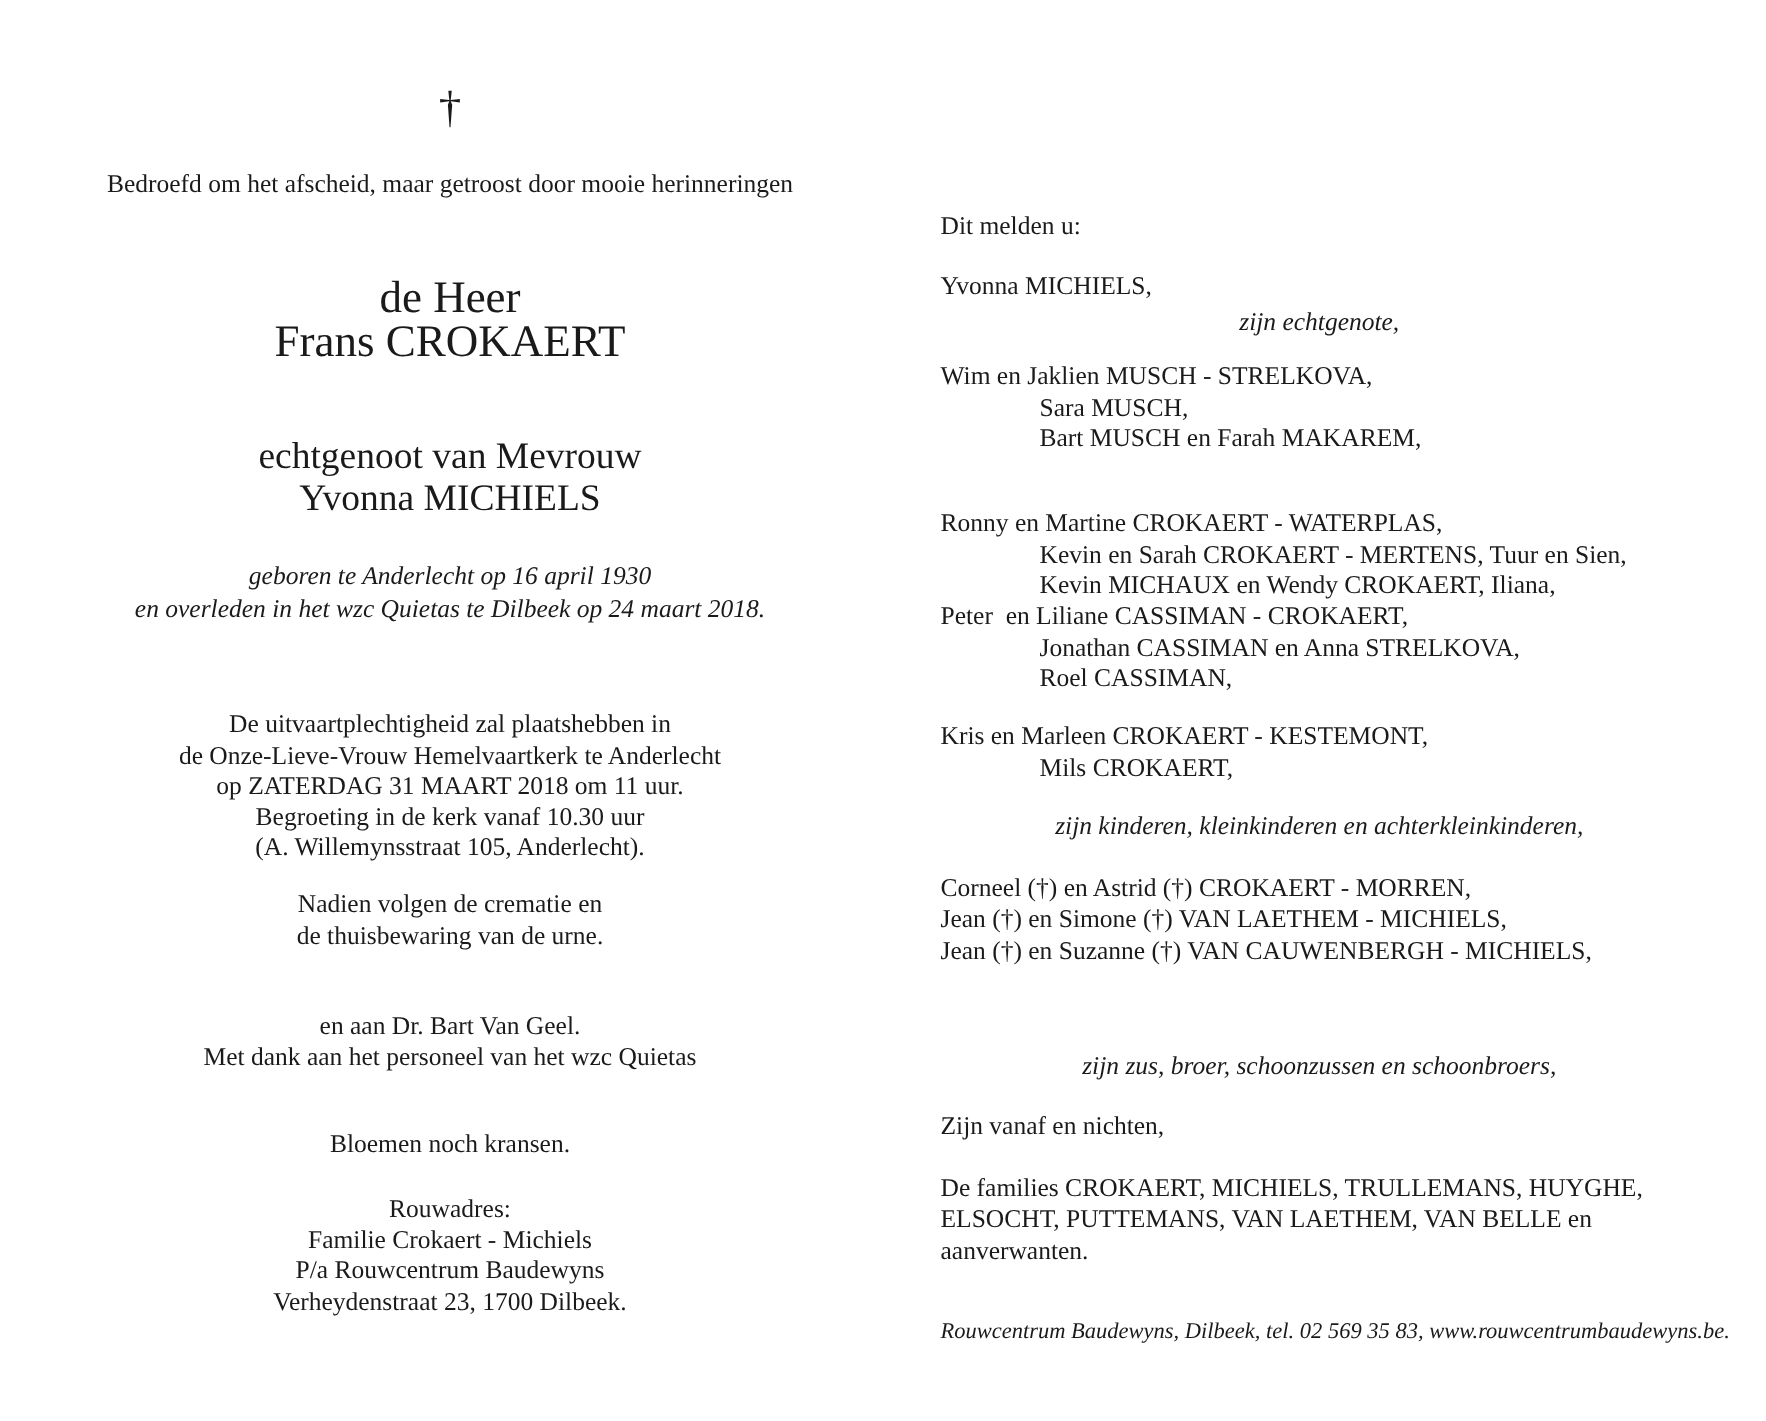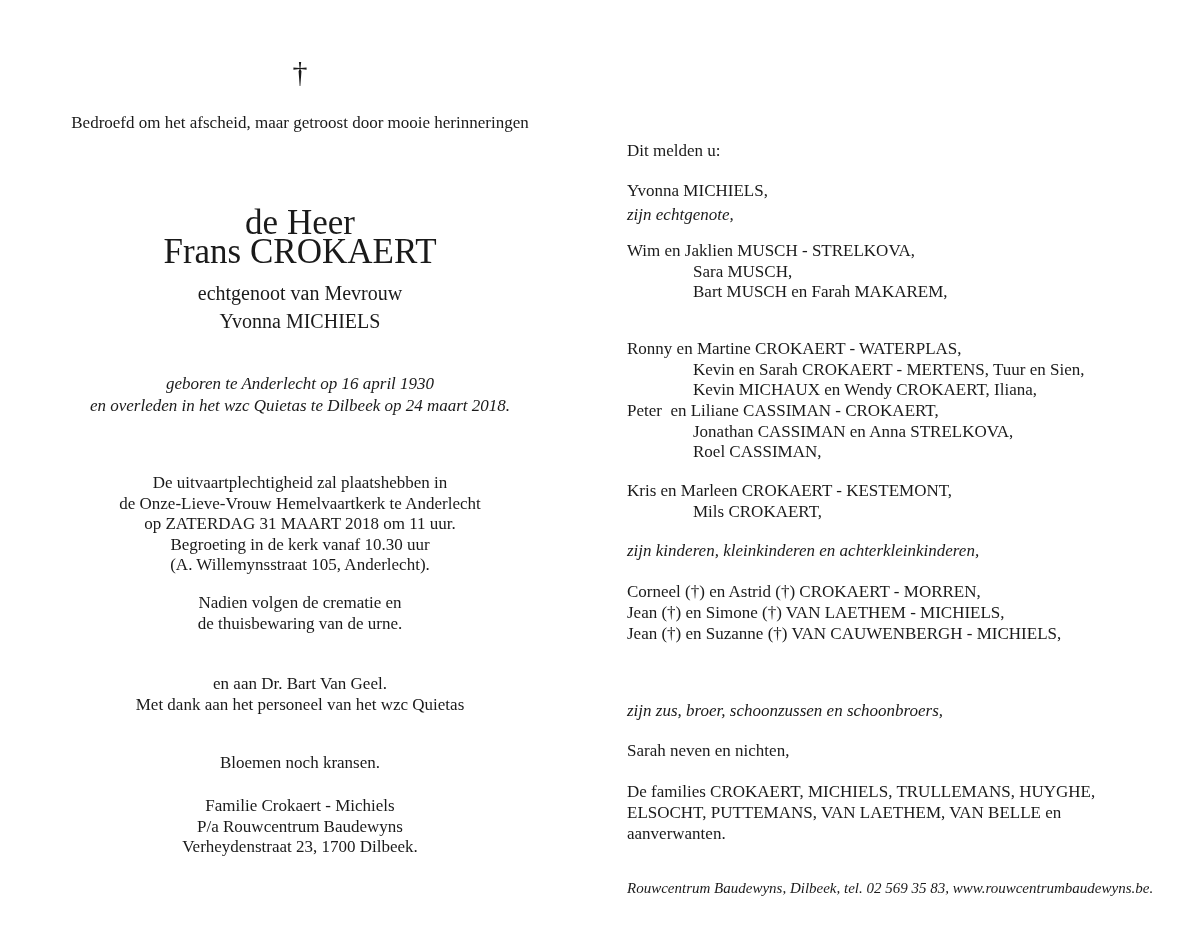--- a/index.html
+++ b/index.html
@@ -37,22 +37,22 @@
     font-size: 17px;
     line-height: 20.5px;
   }
   .col-left .block { text-align: center; }
   .cross-block {
     top: 56px;
     font-size: 30px;
     line-height: 32px;
   }
   .intro-block   { top: 113px; }
-  .title-block   { top: 208px; font-size: 35px; line-height: 29px; }
-  .spouse-block  { top: 279px; font-size: 20px; line-height: 28px; }
+  .title-block   { top: 184px; font-size: 30px; line-height: 29px; }
+  .spouse-block  { top: 291px; font-size: 25px; line-height: 28px; }
   .dates-block   { top: 373px; font-style: italic; line-height: 21.5px; }
   .service-block { top: 473px; }
   .cremation-block { top: 593px; }
   .thanks-block  { top: 674px; }
   .flowers-block { top: 753px; }
   .address-block { top: 796px; text-align: left; line-height: 20.7px; }
 
   
   .col-right {
     position: absolute;
@@ -76,21 +76,21 @@
   .siblings-role-block { top: 701px; }
   .cousins-block   { top: 741px; }
   .families-block  { top: 781px; line-height: 21px; }
   .footer-block {
     top: 878px;
     font-size: 15px;
     font-style: italic;
   }
   .indent { padding-left: 66px; }
   .role {
-    text-align: left;
+    text-align: center;
     font-style: italic;
   }
 </style>
 </head>
 <body>
 
 <div class="page">
 
   <section class="col-left">
 
@@ -133,20 +133,21 @@
     <div class="block thanks-block">
       <div class="line">en aan Dr. Bart Van Geel.</div>
       <div class="line">Met dank aan het personeel van het wzc Quietas</div>
     </div>
 
     <div class="block flowers-block">
       <div class="line">Bloemen noch kransen.</div>
     </div>
 
     <div class="block address-block">
+      <div class="line">Rouwadres:</div>
       <div class="line">Familie Crokaert - Michiels</div>
       <div class="line">P/a Rouwcentrum Baudewyns</div>
       <div class="line">Verheydenstraat 23, 1700 Dilbeek.</div>
     </div>
 
   </section>
 
   <section class="col-right">
 
     <div class="block announce-block">
@@ -192,21 +193,21 @@
       <div class="line">Corneel (†) en Astrid (†) CROKAERT - MORREN,</div>
       <div class="line">Jean (†) en Simone (†) VAN LAETHEM - MICHIELS,</div>
       <div class="line">Jean (†) en Suzanne (†) VAN CAUWENBERGH - MICHIELS,</div>
     </div>
 
     <div class="block siblings-role-block">
       <div class="line role">zijn zus, broer, schoonzussen en schoonbroers,</div>
     </div>
 
     <div class="block cousins-block">
-      <div class="line">Sarah neven en nichten,</div>
+      <div class="line">Zijn vanaf en nichten,</div>
     </div>
 
     <div class="block families-block">
       <div class="line">De families CROKAERT, MICHIELS, TRULLEMANS, HUYGHE,</div>
       <div class="line">ELSOCHT, PUTTEMANS, VAN LAETHEM, VAN BELLE en</div>
       <div class="line">aanverwanten.</div>
     </div>
 
     <div class="block footer-block">
       <div class="line">Rouwcentrum Baudewyns, Dilbeek, tel. 02 569 35 83, www.rouwcentrumbaudewyns.be.</div>

